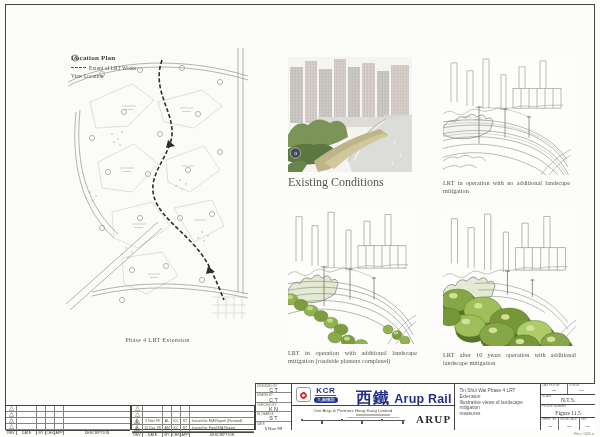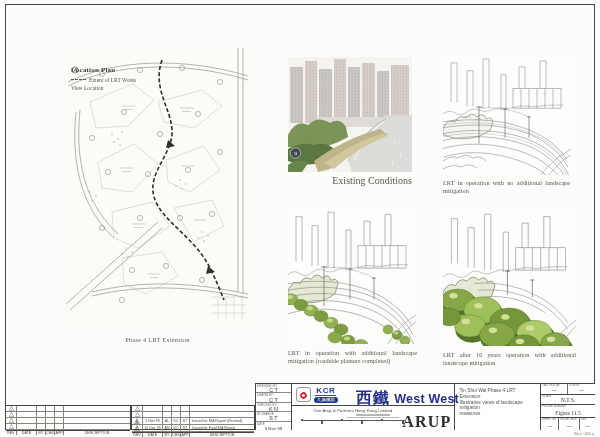--- a/index.html
+++ b/index.html
@@ -4,30 +4,30 @@
 <style>
   *{margin:0;padding:0;box-sizing:border-box}
   html,body{width:600px;height:437px}
   body{position:relative;background:#f2f2ee;font-family:"Liberation Serif",serif;color:#4a4a44;overflow:hidden}
   .sheet{position:absolute;inset:0;background:#fdfdfb}
   .frame{position:absolute;left:5px;top:4px;width:590px;height:426px;border:1px solid #45453f;background:#fcfcfa}
 
   
   .map{position:absolute;left:62px;top:42px;width:191px;height:292px}
   .map svg{position:absolute;inset:0}
-  .legend{position:absolute;left:9px;top:24px}
+  .legend{position:absolute;left:9px;top:12px}
   .legend-title{font-weight:bold;font-size:7px;color:#3d3d37;letter-spacing:.2px}
   .legend-row{display:flex;align-items:center;gap:3px;font-size:5.5px;color:#56564e;margin-top:2.5px}
   .sym-extent{display:inline-block;width:15px;border-top:1.2px dashed #55554d}
   .map-caption{position:absolute;left:62px;top:336px;width:191px;text-align:center;font-size:6.2px;color:#5c5c54;letter-spacing:.3px}
 
   
   .view{position:absolute;overflow:hidden}
   .cap{position:absolute;color:#58584f}
-  .cap-center{text-align:right;font-size:10px}
+  .cap-center{text-align:left;font-size:12px}
   .cap-just{font-size:6.3px;line-height:8px;text-align:justify}
 
   
   .tb{position:absolute;left:255px;top:383px;width:340px;height:47px;background:#fff;border-top:1px solid #45453f;border-left:1px solid #45453f;display:flex;font-family:"Liberation Sans",sans-serif}
   .tb-credits{width:36px;border-right:1px solid #45453f;display:flex;flex-direction:column}
   .tb-credit{flex:1;position:relative;border-bottom:.5px solid #8a8a82}
   .tb-credit:last-child{border-bottom:none}
   .tb-lbl{position:absolute;left:1px;top:0;font-size:6px;transform:scale(.5);transform-origin:0 0;color:#6a6a62;white-space:nowrap}
   .tb-val{position:absolute;left:0;right:0;top:3.2px;text-align:center;font-size:5.4px;color:#37373a}
   .tb-val.sm{font-size:4.4px;top:4px}
@@ -400,35 +400,35 @@
             <path d="M14 7a5 5 0 0 1-8 6l2-2a2.5 2.5 0 0 0 4-3z" fill="#d1202a"></path>
           </svg>
         </div>
         <div class="kcr-col">
           <span class="kcr-word">KCR</span>
           <span class="kcr-badge">九廣鐵路</span>
         </div>
       </div>
       <div class="westrail">
         <span class="wr-cn">西鐵</span>
-        <span class="wr-en">West West</span>
+        <span class="wr-en">Arup Rail</span>
       </div>
       <div class="consultant">
         <div class="cons-name">Ove Arup &amp; Partners Hong Kong Limited</div>
         <div class="cons-hair h1"></div>
         <div class="cons-hair h2"></div>
         <div class="scalebar">
           <i style="left:0;top:-2.6px"></i>
             <i style="left:20px;top:0"></i>
             <i style="left:40px;top:-2.6px"></i>
           <i style="left:60px;top:0"></i>
             <i style="left:80px;top:-2.6px"></i>
             <i style="left:101px;top:0"></i>
         </div>
-        <div style="position:absolute;right:3px;top:7px;font-family:'Liberation Serif',serif;font-weight:bold;font-size:16px;letter-spacing:1.2px;color:#2e2e30">ARUP</div>
+        <div style="position:absolute;right:3px;top:7px;font-family:'Liberation Serif',serif;font-weight:bold;font-size:11px;letter-spacing:1.2px;color:#2e2e30">ARUP</div>
       </div>
     </div>
 
     <div class="tb-title">
       <div class="pt-line">Tin Shui Wai Phase 4 LRT Extension</div>
       <div class="pt-line">Illustrative views of landscape mitigation</div>
       <div class="pt-line">measures</div>
     </div>
 
     <div class="tb-refs">

